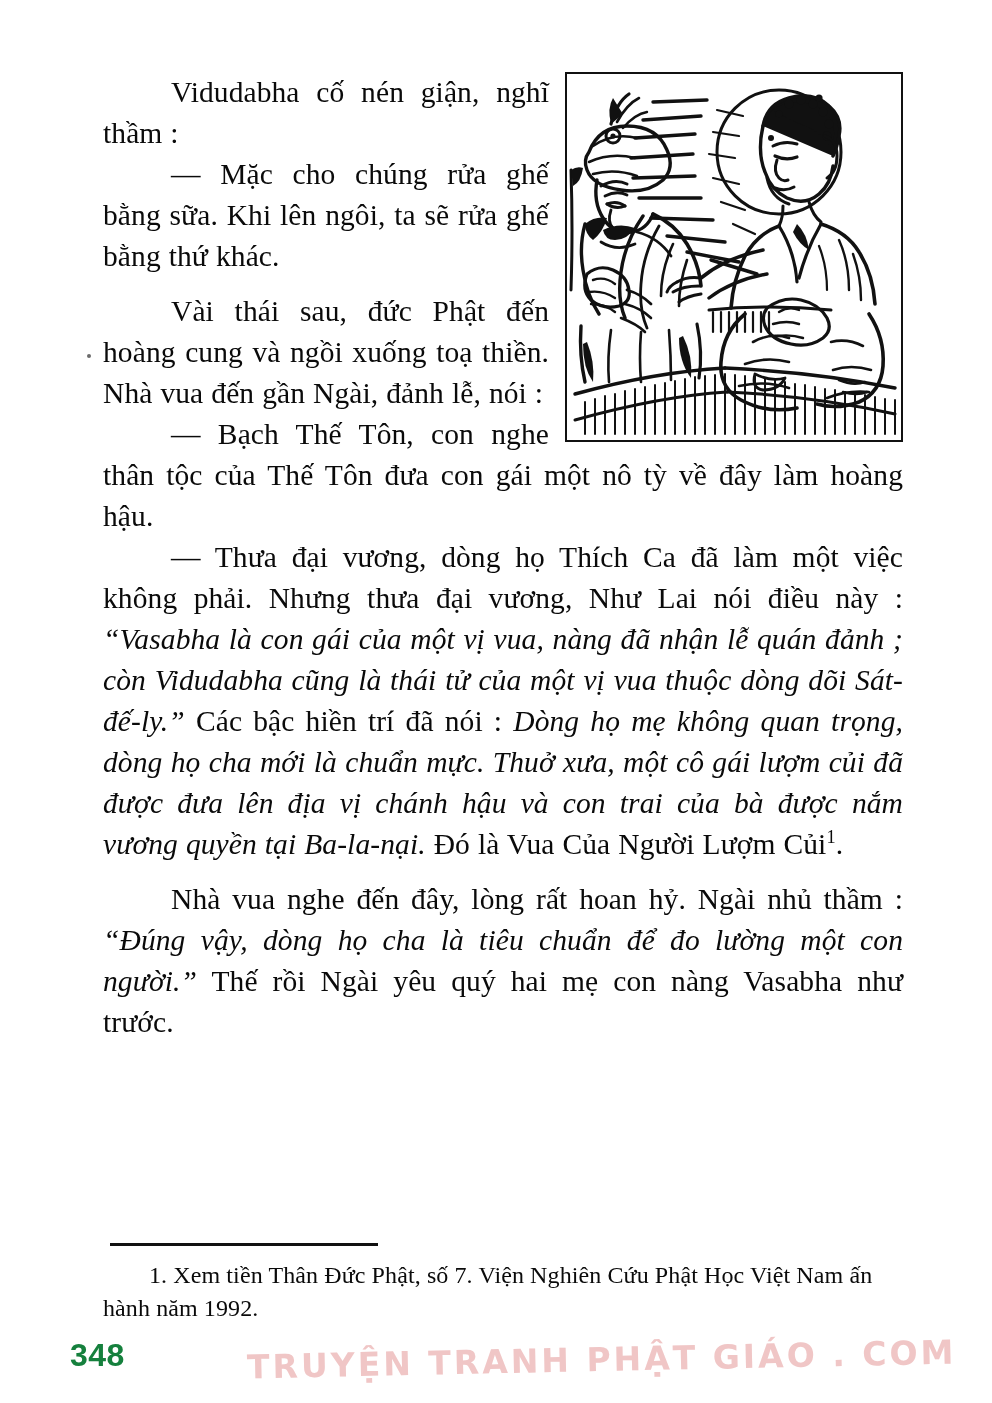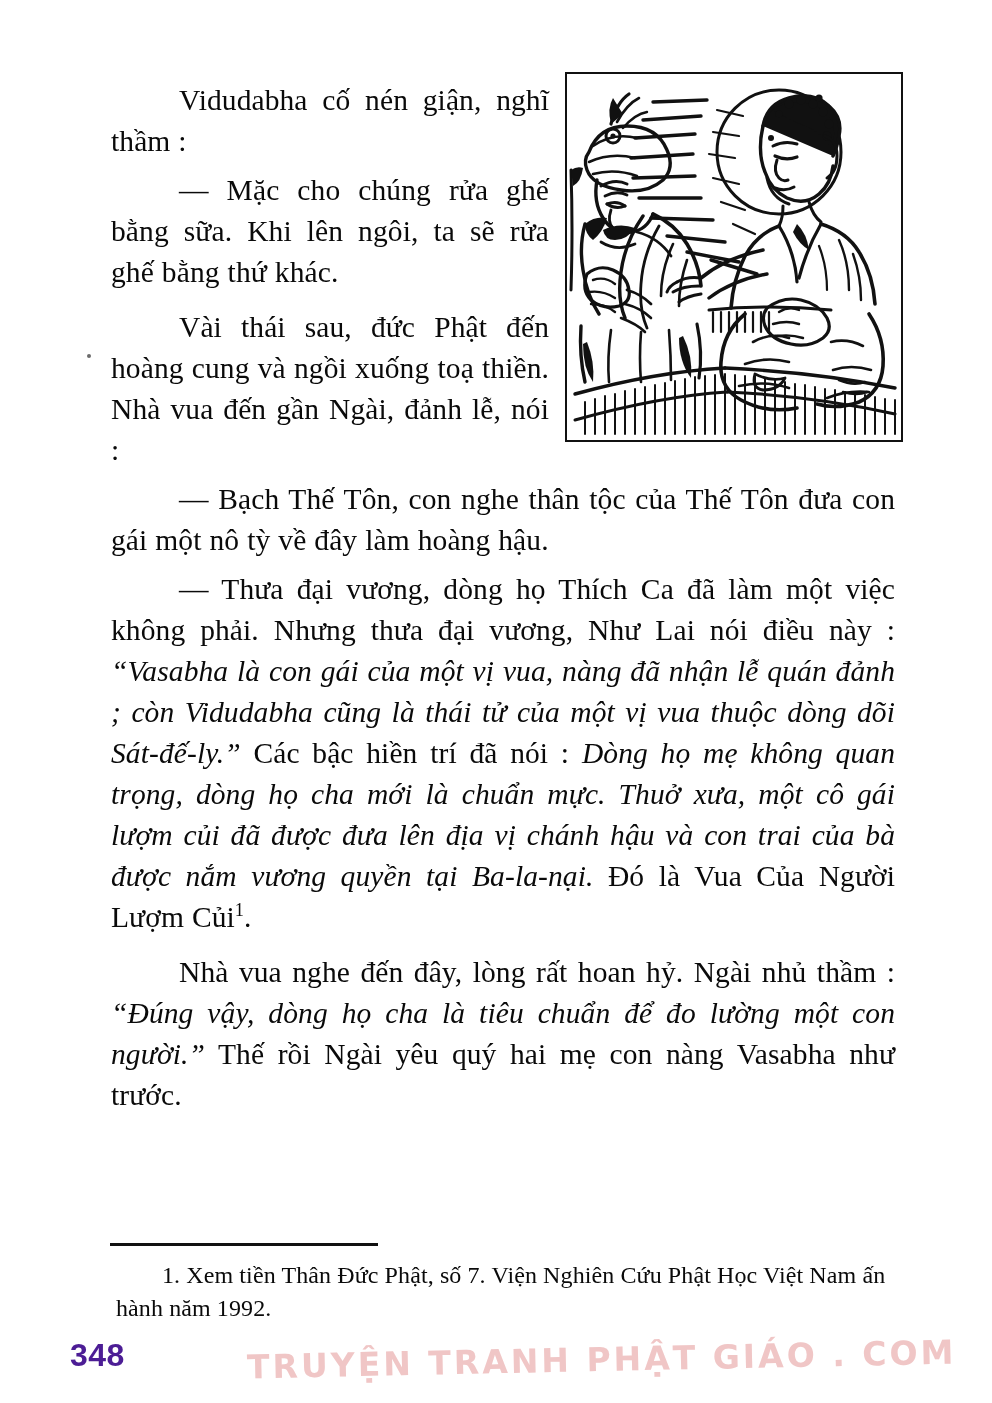--- a/index.html
+++ b/index.html
@@ -24,21 +24,21 @@
     left: 103px;
     top: 72px;
     width: 800px;
   }
 
   .para {
     font-size: 29.5px;
     line-height: 41px;
     text-align: justify;
     text-justify: inter-word;
-    margin: 8px;
+    margin: 0;
     letter-spacing: 0.1px;
     word-spacing: 0.5px;
   }
   .para.indent { text-indent: 68px; }
   .para.gap   { margin-top: 14px; }
   .it { font-style: italic; }
   sup.fn {
     font-size: 0.62em;
     vertical-align: super;
     line-height: 0;
@@ -71,35 +71,35 @@
   }
   #fn-rule {
     width: 268px;
     height: 3px;
     background: #111;
     margin: 0 0 13px 7px;
   }
   .fn-text {
     font-size: 24px;
     line-height: 33px;
-    margin: 13px;
+    margin: 0;
     text-align: left;
     letter-spacing: 0.1px;
   }
   .fn-text.indent { text-indent: 46px; }
 
   
   #pagenum {
     position: absolute;
     left: 70px;
     top: 1337px;
     font-family: "Liberation Sans", "DejaVu Sans", sans-serif;
     font-size: 32px;
     font-weight: 700;
-    color: #4c1d95;
+    color: #15803d;
     letter-spacing: 0.5px;
   }
 
   
   #watermark {
     position: absolute;
     left: 247px;
     top: 1340px;
     font-family: "DejaVu Sans", sans-serif;
     font-size: 33px;

